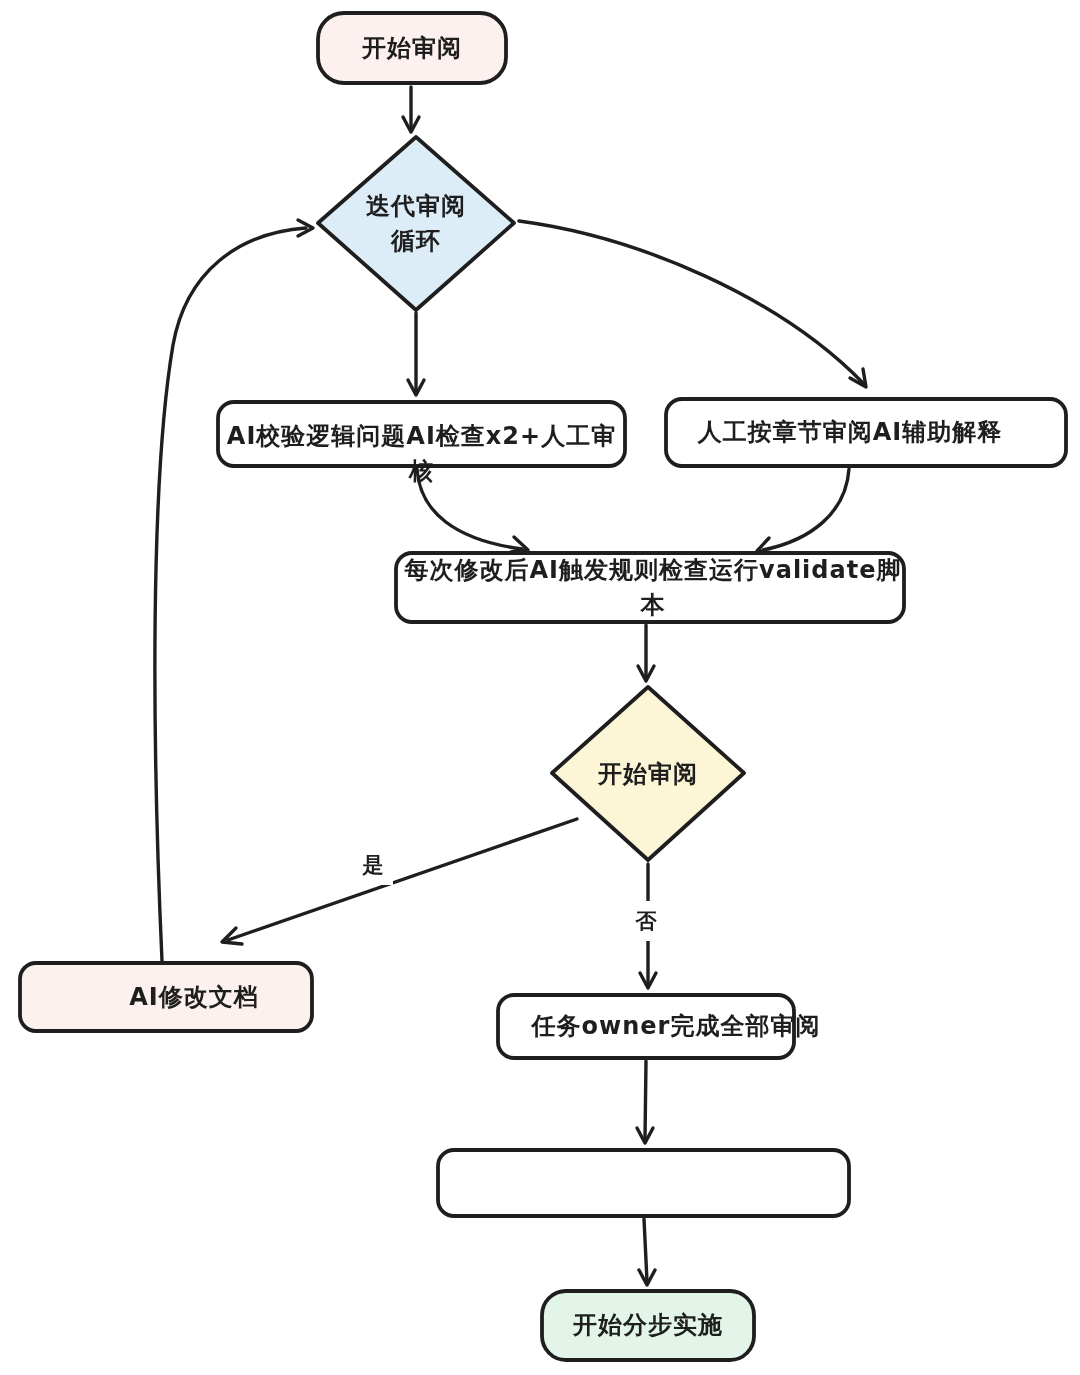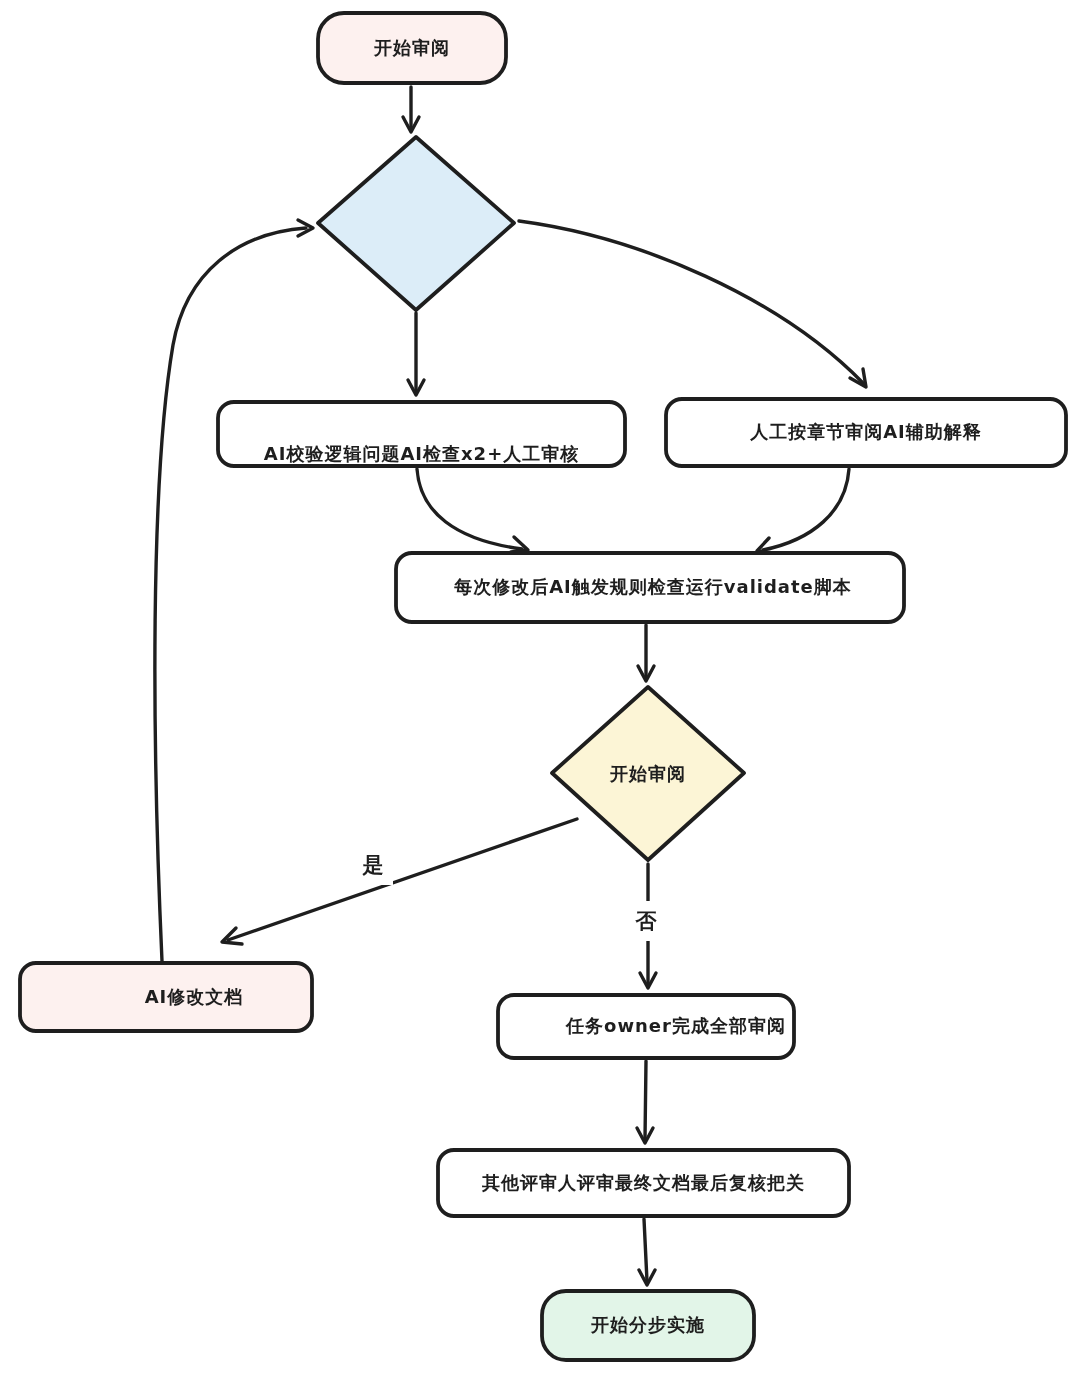--- a/index.html
+++ b/index.html
@@ -15,21 +15,21 @@
   #flow-svg { position: absolute; left: 0; top: 0; width: 1080px; height: 1375px; }
   .shape { stroke: #1e1e1e; stroke-width: 3.8; }
   .edge  { stroke: #1e1e1e; stroke-width: 3.4; fill: none; stroke-linecap: round; }
   .arrowhead { stroke: #1e1e1e; stroke-width: 3.4; fill: none; stroke-linecap: round; stroke-linejoin: round; }
   .node-label {
     position: absolute;
     display: flex;
     align-items: center;
     justify-content: center;
     text-align: center;
-    font-size: 18px;
+    font-size: 24px;
     font-weight: 600;
     letter-spacing: 1px;
     line-height: 1.45;
     white-space: pre-line;
     pointer-events: none;
   }
   .edge-label {
     position: absolute;
     display: flex;
     align-items: center;
@@ -96,34 +96,35 @@
 
     <rect class="shape" x="498" y="995" width="296" height="63" rx="16" fill="#ffffff"></rect>
 
     <rect class="shape" x="438" y="1150" width="411" height="66" rx="16" fill="#ffffff"></rect>
 
     <rect class="shape" x="542" y="1291" width="212" height="69" rx="24" fill="#e2f5e8"></rect>
   </svg>
 
   <div class="node-label" style="left:318px; top:13px; width:188px; height:70px;">开始审阅</div>
 
+  <div class="node-label" style="left:328px; top:186px; width:176px; height:76px;">迭代审阅
+循环</div>
 
   <div class="node-label" style="left:218px; top:422px; width:407px; height:64px;">AI校验逻辑问题AI检查x2+人工审核</div>
 
-  <div class="node-label" style="left:666px; top:399px; width:400px; height:67px;">人工按章节审阅AI辅助解释</div>
+  <div class="node-label" style="left:650px; top:399px; width:400px; height:67px;">人工按章节审阅AI辅助解释</div>
 
   <div class="node-label" style="left:396px; top:553px; width:514px; height:69px;">每次修改后AI触发规则检查运行validate脚本</div>
 
   <div class="node-label" style="left:560px; top:740px; width:176px; height:68px;">开始审阅</div>
 
   <div class="node-label" style="left:20px; top:963px; width:348px; height:68px;">AI修改文档</div>
 
   <div class="node-label" style="left:498px; top:995px; width:356px; height:63px;">任务owner完成全部审阅</div>
 
-  <div class="node-label" style="left:438px; top:1150px; width:411px; height:66px;">其他评审人评审最终文档最后复核把关</div>
 
   <div class="node-label" style="left:542px; top:1291px; width:212px; height:69px;">开始分步实施</div>
 
   <div class="edge-label" style="left:353px; top:845px; width:40px; height:40px;">是</div>
 
   <div class="edge-label" style="left:626px; top:901px; width:40px; height:40px;">否</div>
 
 </div>
 
 </body></html>

